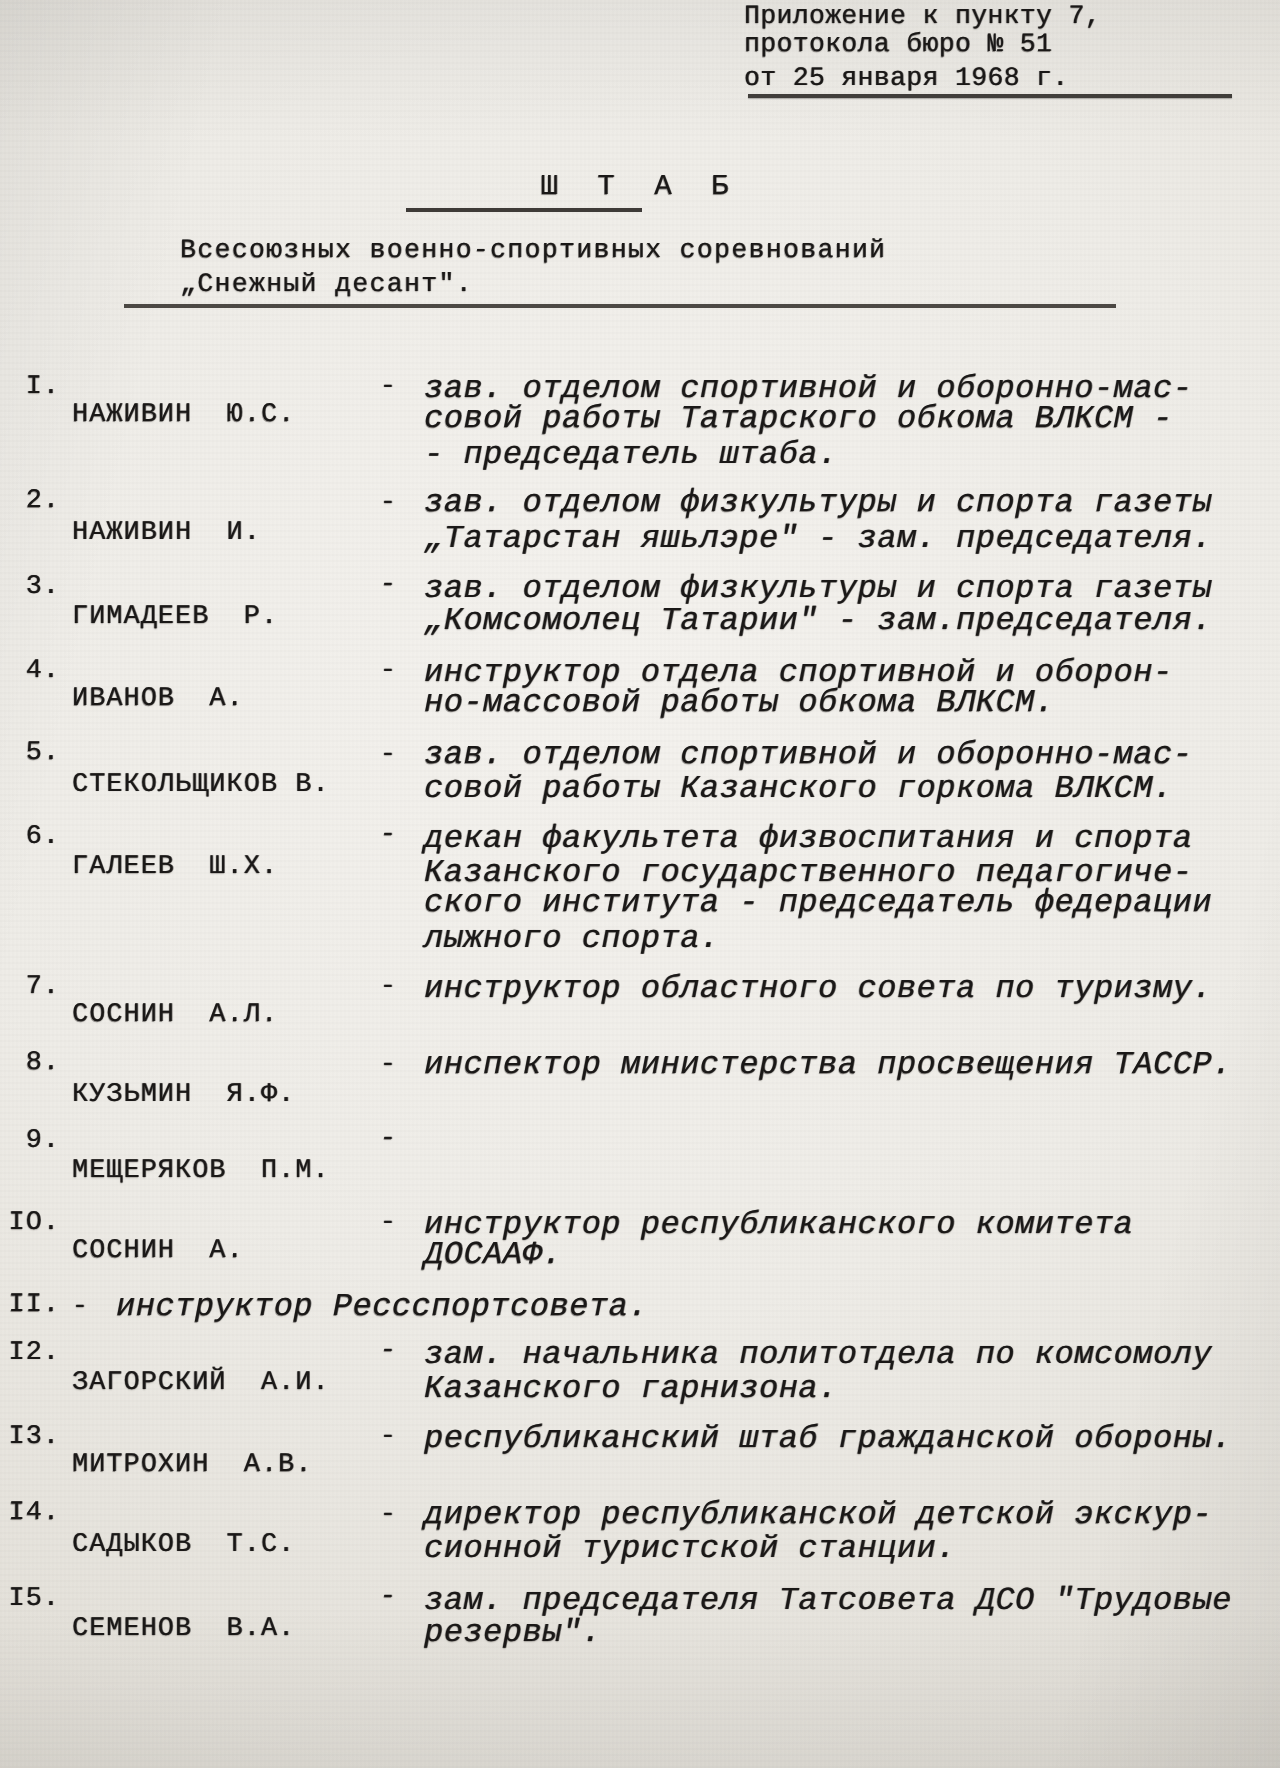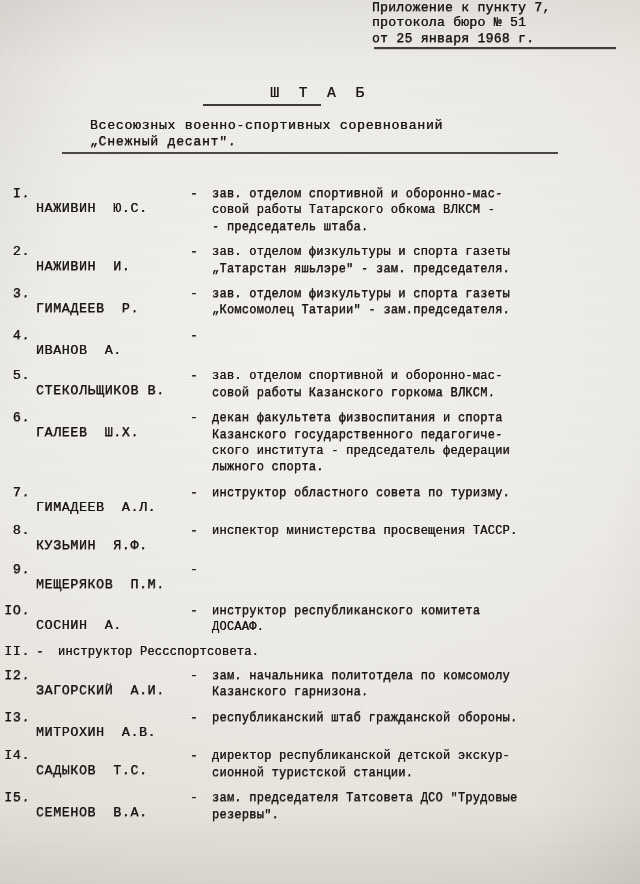--- a/index.html
+++ b/index.html
@@ -162,23 +162,24 @@
   }
   .dash {
     flex: 0 0 auto;
     width: 20px;
     font-size: 13.4px;
     line-height: 16.6px;
     text-align: center;
   }
   .desc {
     flex: 1 1 auto;
-    font-size: 12px;
+    font-size: 16px;
     line-height: 16.4px;
     padding-left: 8px;
+    font-style: italic;
   }
   .desc .dline {
     white-space: pre;
     letter-spacing: 0.25px;
   }
   .name, .num { letter-spacing: 0.55px; }
 
   
   .j1 { transform: translateY(0.4px); }
   .j2 { transform: translateY(-0.3px); }
@@ -236,20 +237,24 @@
         <div class="ink dash j2">-</div>
         <div class="desc">
           <div class="ink dline j3">зав. отделом физкультуры и спорта газеты</div>
           <div class="ink dline j1">„Комсомолец Татарии" - зам.председателя.</div>
         </div>
       </div>
       <div class="entry">
         <div class="ink num j1">4.</div>
         <div class="ink name j2">ИВАНОВ  А.</div>
         <div class="ink dash j3">-</div>
+        <div class="desc">
+          <div class="ink dline j1">инструктор отдела спортивной и оборон-</div>
+          <div class="ink dline j2">но-массовой работы обкома ВЛКСМ.</div>
+        </div>
       </div>
       <div class="entry">
         <div class="ink num j2">5.</div>
         <div class="ink name j3">СТЕКОЛЬЩИКОВ В.</div>
         <div class="ink dash j1">-</div>
         <div class="desc">
           <div class="ink dline j2">зав. отделом спортивной и оборонно-мас-</div>
           <div class="ink dline j3">совой работы Казанского горкома ВЛКСМ.</div>
         </div>
       </div>
@@ -259,21 +264,21 @@
         <div class="ink dash j2">-</div>
         <div class="desc">
           <div class="ink dline j3">декан факультета физвоспитания и спорта</div>
           <div class="ink dline j1">Казанского государственного педагогиче-</div>
           <div class="ink dline j2">ского института - председатель федерации</div>
           <div class="ink dline j3">лыжного спорта.</div>
         </div>
       </div>
       <div class="entry tight">
         <div class="ink num j1">7.</div>
-        <div class="ink name j2">ГИМАДЕЕВ  А.Л.</div>
+        <div class="ink name j2">СОСНИН  А.Л.</div>
         <div class="ink dash j3">-</div>
         <div class="desc">
           <div class="ink dline j1">инструктор областного совета по туризму.</div>
         </div>
       </div>
       <div class="entry tight">
         <div class="ink num j2">8.</div>
         <div class="ink name j3">КУЗЬМИН  Я.Ф.</div>
         <div class="ink dash j1">-</div>
         <div class="desc">

